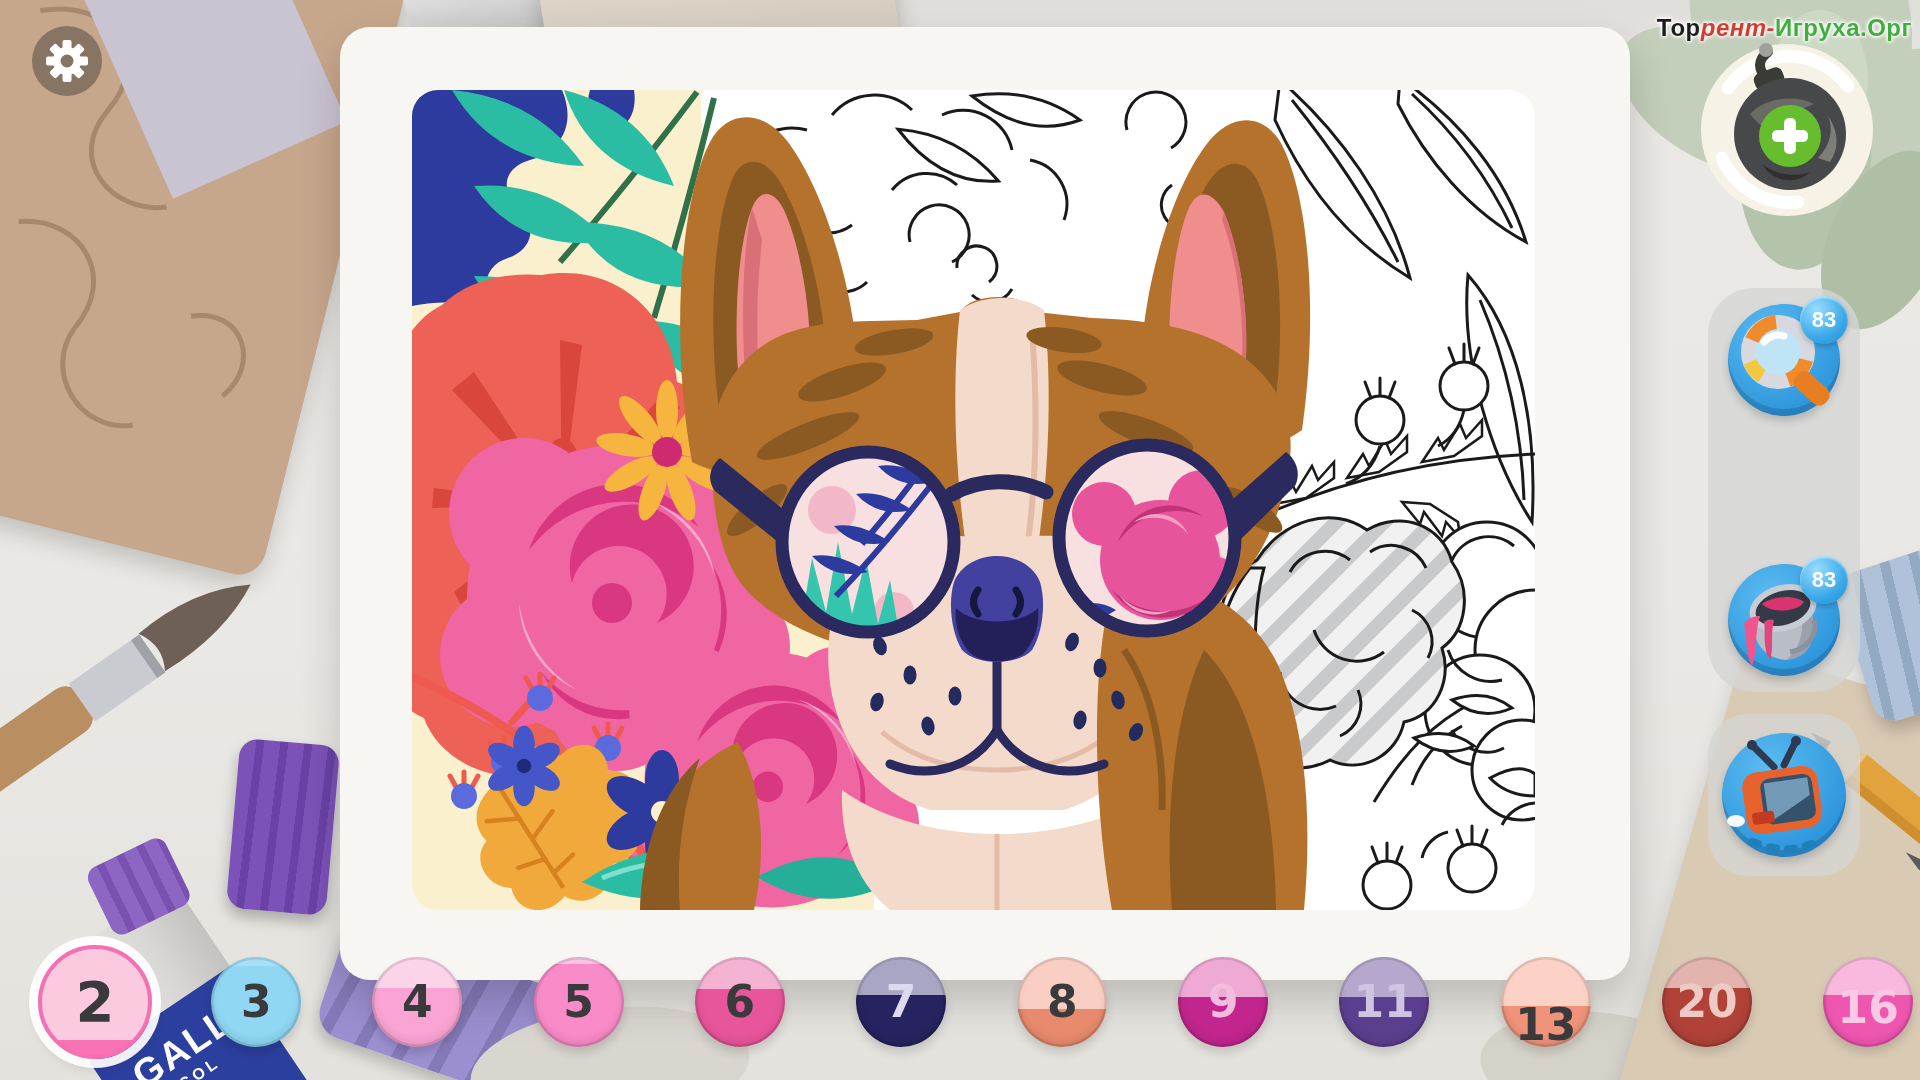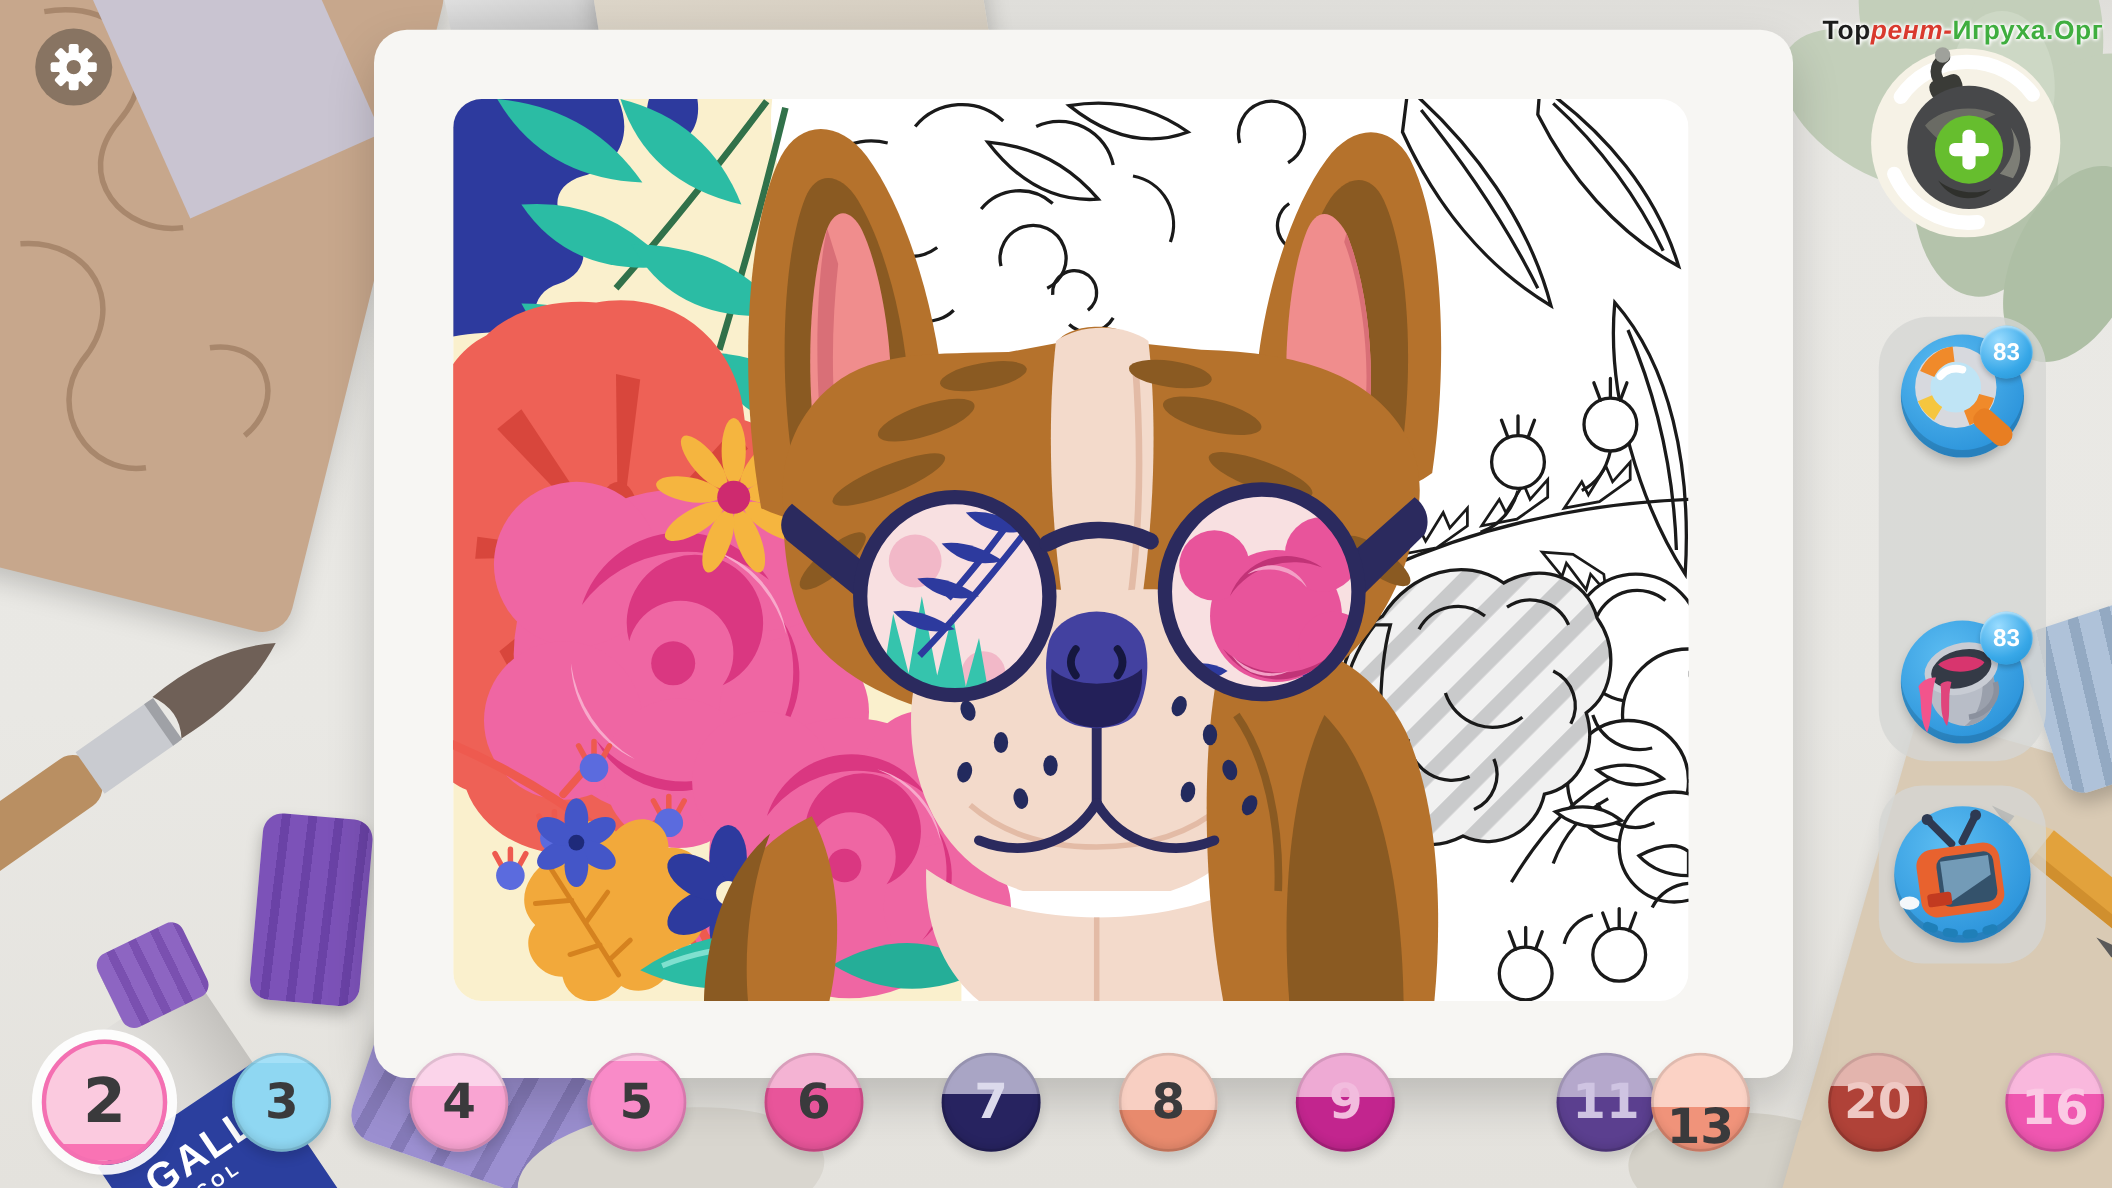--- a/index.html
+++ b/index.html
@@ -590,21 +590,21 @@
       </div>
       <div class="swatch" style="background: linear-gradient(rgb(169, 165, 197) 0%, rgb(169, 165, 197) 42%, rgb(39, 35, 96) 42%, rgb(39, 35, 96) 100%); left: 856px;">
         <span class="swatch-num" style="color: rgb(220, 218, 236);">7</span>
       </div>
       <div class="swatch" style="background: linear-gradient(rgb(248, 207, 194) 0%, rgb(248, 207, 194) 58%, rgb(232, 138, 109) 58%, rgb(232, 138, 109) 100%); left: 1017.2px;">
         <span class="swatch-num" style="color: rgb(58, 58, 60);">8</span>
       </div>
       <div class="swatch" style="background: linear-gradient(rgb(238, 170, 212) 0%, rgb(238, 170, 212) 45%, rgb(194, 37, 142) 45%, rgb(194, 37, 142) 100%); left: 1178.4px;">
         <span class="swatch-num" style="color: rgb(242, 188, 222);">9</span>
       </div>
-      <div class="swatch" style="background: linear-gradient(rgb(181, 168, 204) 0%, rgb(181, 168, 204) 45%, rgb(91, 63, 143) 45%, rgb(91, 63, 143) 100%); left: 1415px;">
+      <div class="swatch" style="background: linear-gradient(rgb(181, 168, 204) 0%, rgb(181, 168, 204) 45%, rgb(91, 63, 143) 45%, rgb(91, 63, 143) 100%); left: 1339px;">
         <span class="swatch-num" style="color: rgb(207, 196, 226);">11</span>
       </div>
       <div class="swatch" style="background: linear-gradient(rgb(251, 210, 197) 0%, rgb(251, 210, 197) 55%, rgb(240, 147, 122) 55%, rgb(240, 147, 122) 100%); left: 1500.8px; align-items: flex-end;">
         <span class="swatch-num" style="color: rgb(58, 58, 60);">13</span>
       </div>
       <div class="swatch" style="background: linear-gradient(rgb(227, 180, 173) 0%, rgb(227, 180, 173) 34%, rgb(176, 66, 56) 34%, rgb(176, 66, 56) 100%); left: 1662px;">
         <span class="swatch-num" style="color: rgb(239, 201, 196);">20</span>
       </div>
       <div class="swatch" style="background: linear-gradient(rgb(249, 184, 221) 0%, rgb(249, 184, 221) 42%, rgb(239, 86, 176) 42%, rgb(239, 86, 176) 100%); left: 1823.2px;">
         <span class="swatch-num" style="color: rgb(251, 201, 228); margin-top: 12px;">16</span>

